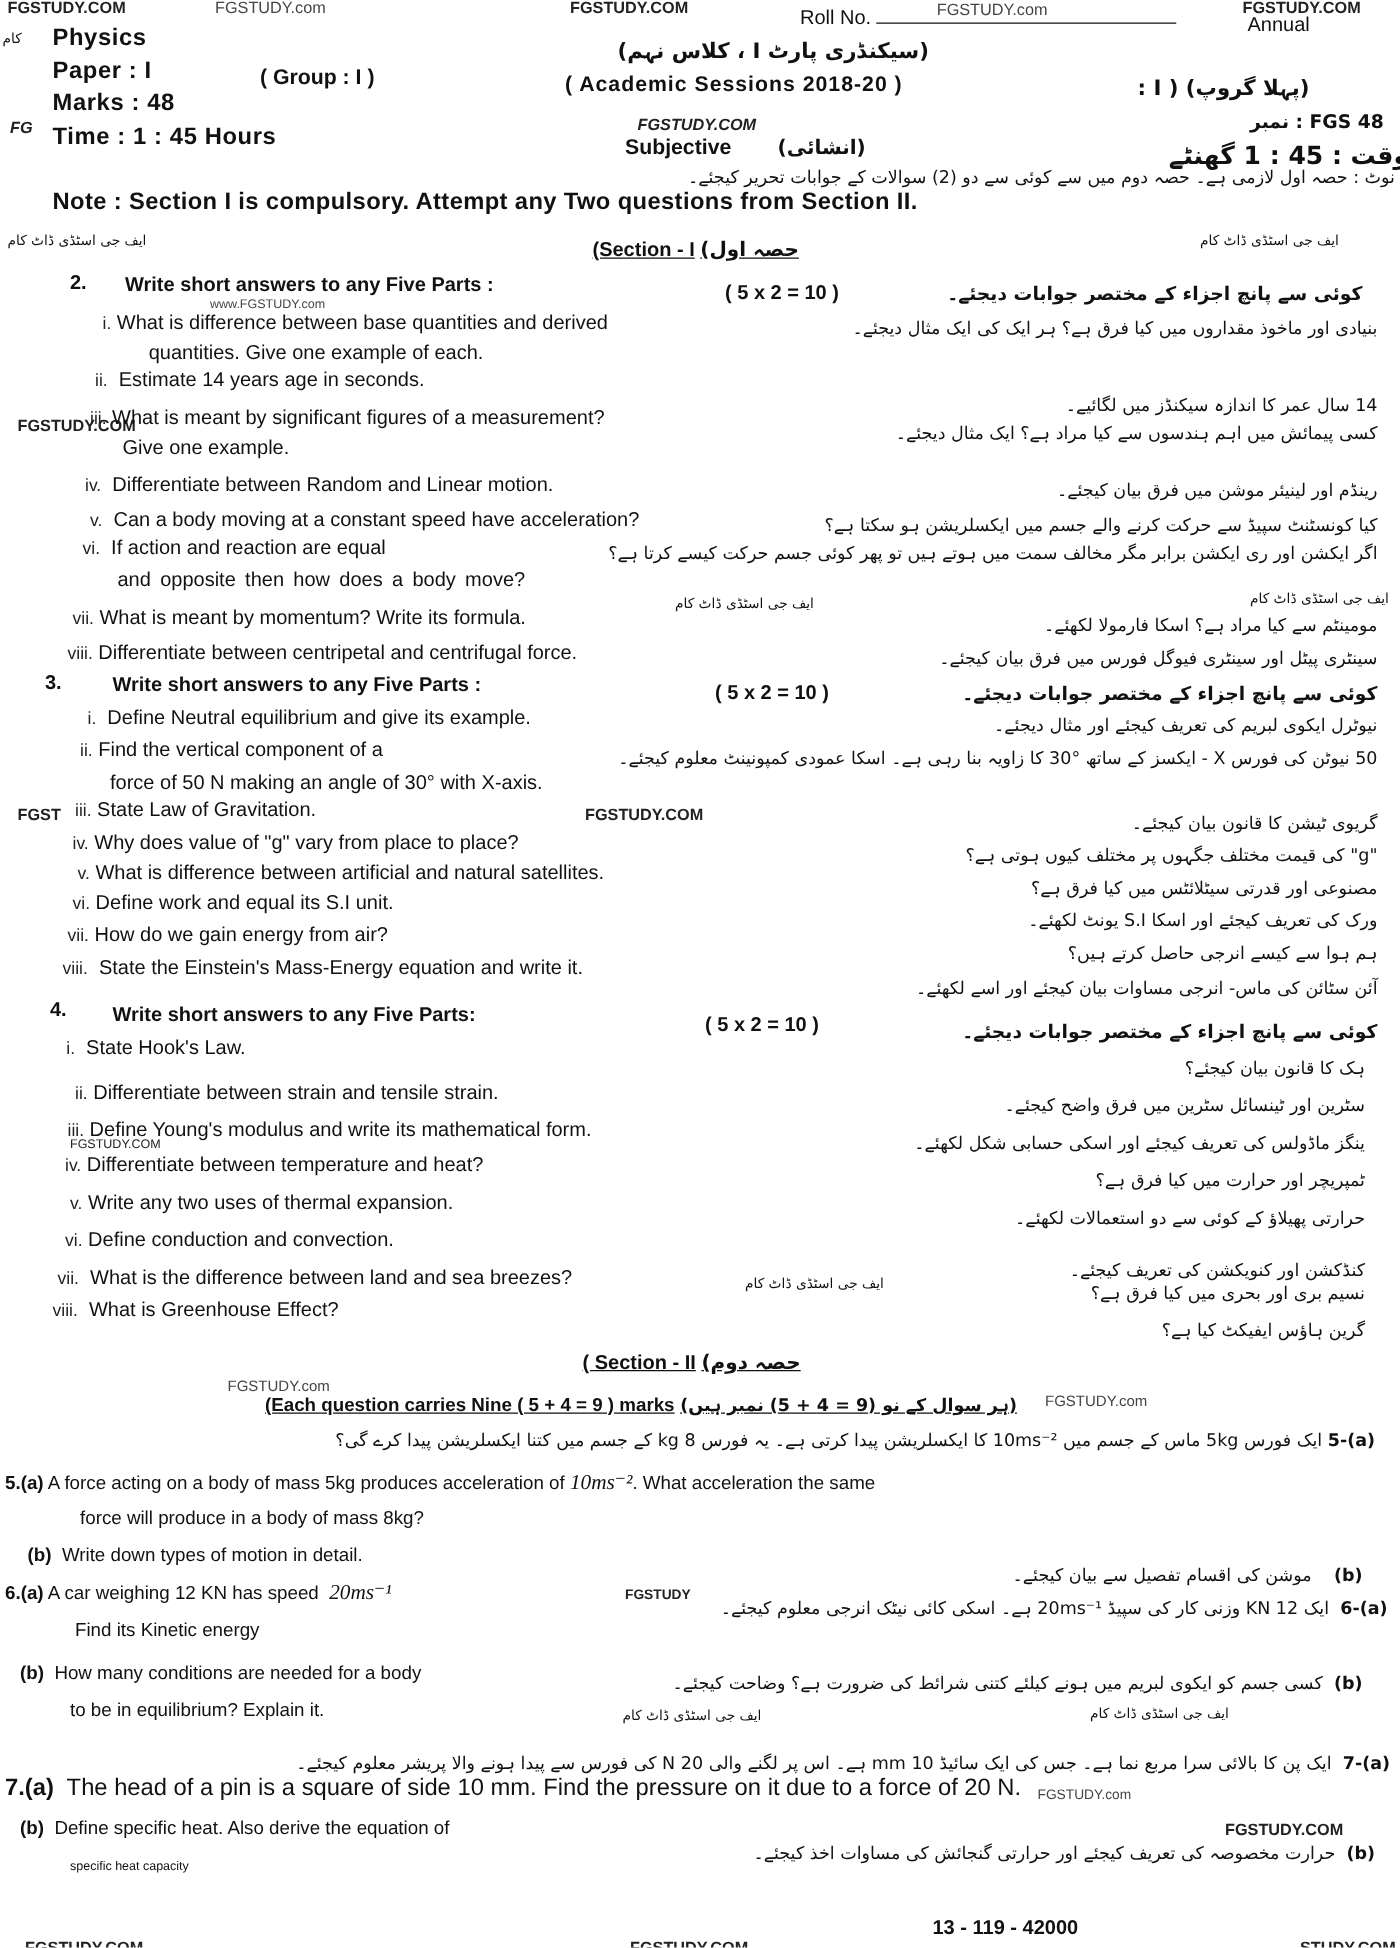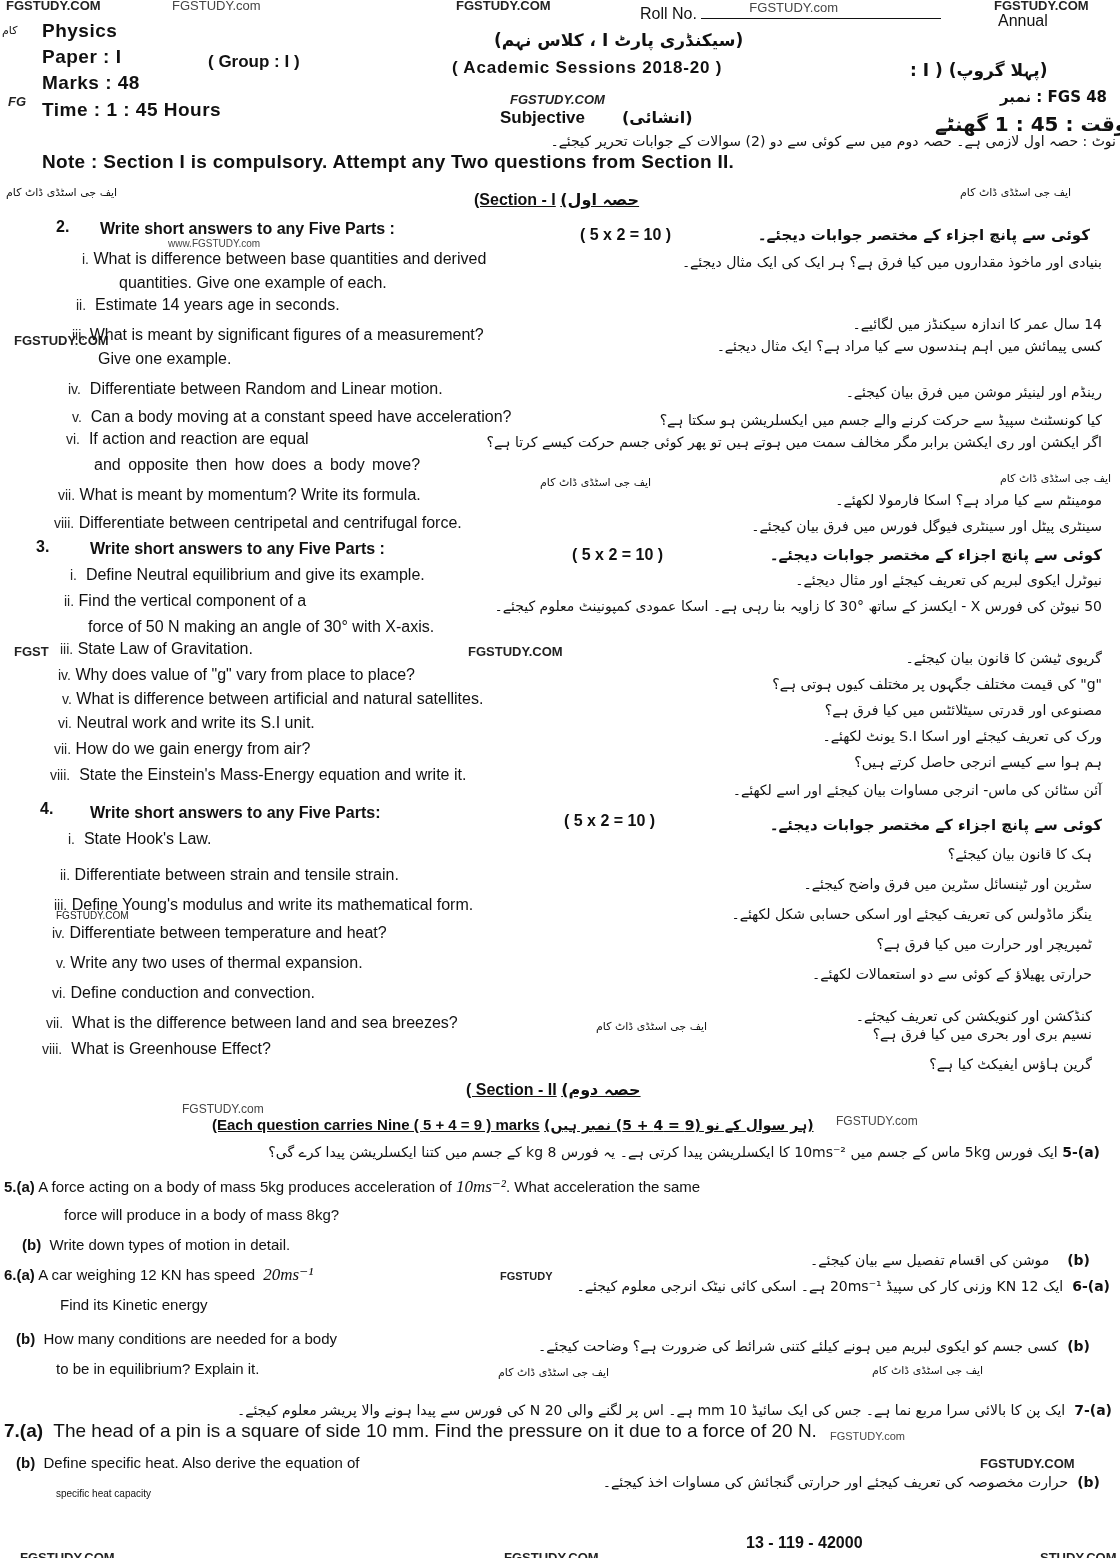--- a/index.html
+++ b/index.html
@@ -114,35 +114,35 @@
 <div class="abs item" style="left:60px;top:640px;"><span class="roman">iii.</span> <span>State Law of Gravitation.</span></div>
 <div class="abs wm wm-bold" style="left:468px;top:644px;">FGSTUDY.COM</div>
 <div class="abs urdu" style="right:18px;top:650px;">گریوی ٹیشن کا قانون بیان کیجئے۔</div>
 
 <div class="abs item" style="left:58px;top:666px;"><span class="roman">iv.</span> <span>Why does value of "g"  vary from place to place?</span></div>
 <div class="abs urdu" style="right:18px;top:676px;">"g" کی قیمت مختلف جگہوں پر مختلف کیوں ہوتی ہے؟</div>
 
 <div class="abs item" style="left:62px;top:690px;"><span class="roman">v.</span> <span>What is difference between artificial and natural satellites.</span></div>
 <div class="abs urdu" style="right:18px;top:702px;">مصنوعی اور قدرتی سیٹلائٹس میں کیا فرق ہے؟</div>
 
-<div class="abs item" style="left:58px;top:714px;"><span class="roman">vi.</span> <span>Neutral work and write its S.I  unit.</span></div>
+<div class="abs item" style="left:58px;top:714px;"><span class="roman">vi.</span> <span>Define work and equal its S.I  unit.</span></div>
 <div class="abs urdu" style="right:18px;top:728px;">ورک کی تعریف کیجئے اور اسکا S.I یونٹ لکھئے۔</div>
 
 <div class="abs item" style="left:54px;top:740px;"><span class="roman">vii.</span> <span>How  do we gain energy from air?</span></div>
 <div class="abs urdu" style="right:18px;top:754px;">ہم ہوا سے کیسے انرجی حاصل کرتے ہیں؟</div>
 
 <div class="abs item" style="left:50px;top:766px;"><span class="roman">viii.</span>&nbsp; <span>State the Einstein's Mass-Energy equation and write it.</span></div>
 <div class="abs urdu" style="right:18px;top:782px;">آئن سٹائن کی ماس- انرجی مساوات بیان کیجئے اور اسے لکھئے۔</div>
 
 <div class="abs qhead" style="left:40px;top:800px;">4.</div>
 <div class="abs qhead" style="left:90px;top:804px;">Write short answers to any Five Parts:</div>
 <div class="abs qhead" style="left:564px;top:812px;">( 5 x 2 = 10 )</div>
 <div class="abs urdu urdu-b" style="right:18px;top:816px;font-size:15px;">کوئی سے پانچ اجزاء کے مختصر جوابات دیجئے۔</div>
 
-<div class="abs item" style="left:68px;top:830px;"><span class="roman">i.</span>&nbsp; <span>State  Hook's Law.</span></div>
+<div class="abs item" style="left:53px;top:830px;"><span class="roman">i.</span>&nbsp; <span>State  Hook's Law.</span></div>
 <div class="abs urdu" style="right:28px;top:846px;">ہک کا قانون بیان کیجئے؟</div>
 
 <div class="abs item" style="left:60px;top:866px;"><span class="roman">ii.</span> <span>Differentiate between strain and tensile strain.</span></div>
 <div class="abs urdu" style="right:28px;top:876px;">سٹرین اور ٹینسائل سٹرین میں فرق واضح کیجئے۔</div>
 
 <div class="abs item" style="left:54px;top:896px;"><span class="roman">iii.</span> <span>Define Young's  modulus and write its mathematical form.</span></div>
 <div class="abs wm" style="left:56px;top:910px;font-size:10px;">FGSTUDY.COM</div>
 <div class="abs urdu" style="right:28px;top:906px;">ینگز ماڈولس کی تعریف کیجئے اور اسکی حسابی شکل لکھئے۔</div>
 
 <div class="abs item" style="left:52px;top:924px;"><span class="roman">iv.</span> <span>Differentiate between temperature and heat?</span></div>

